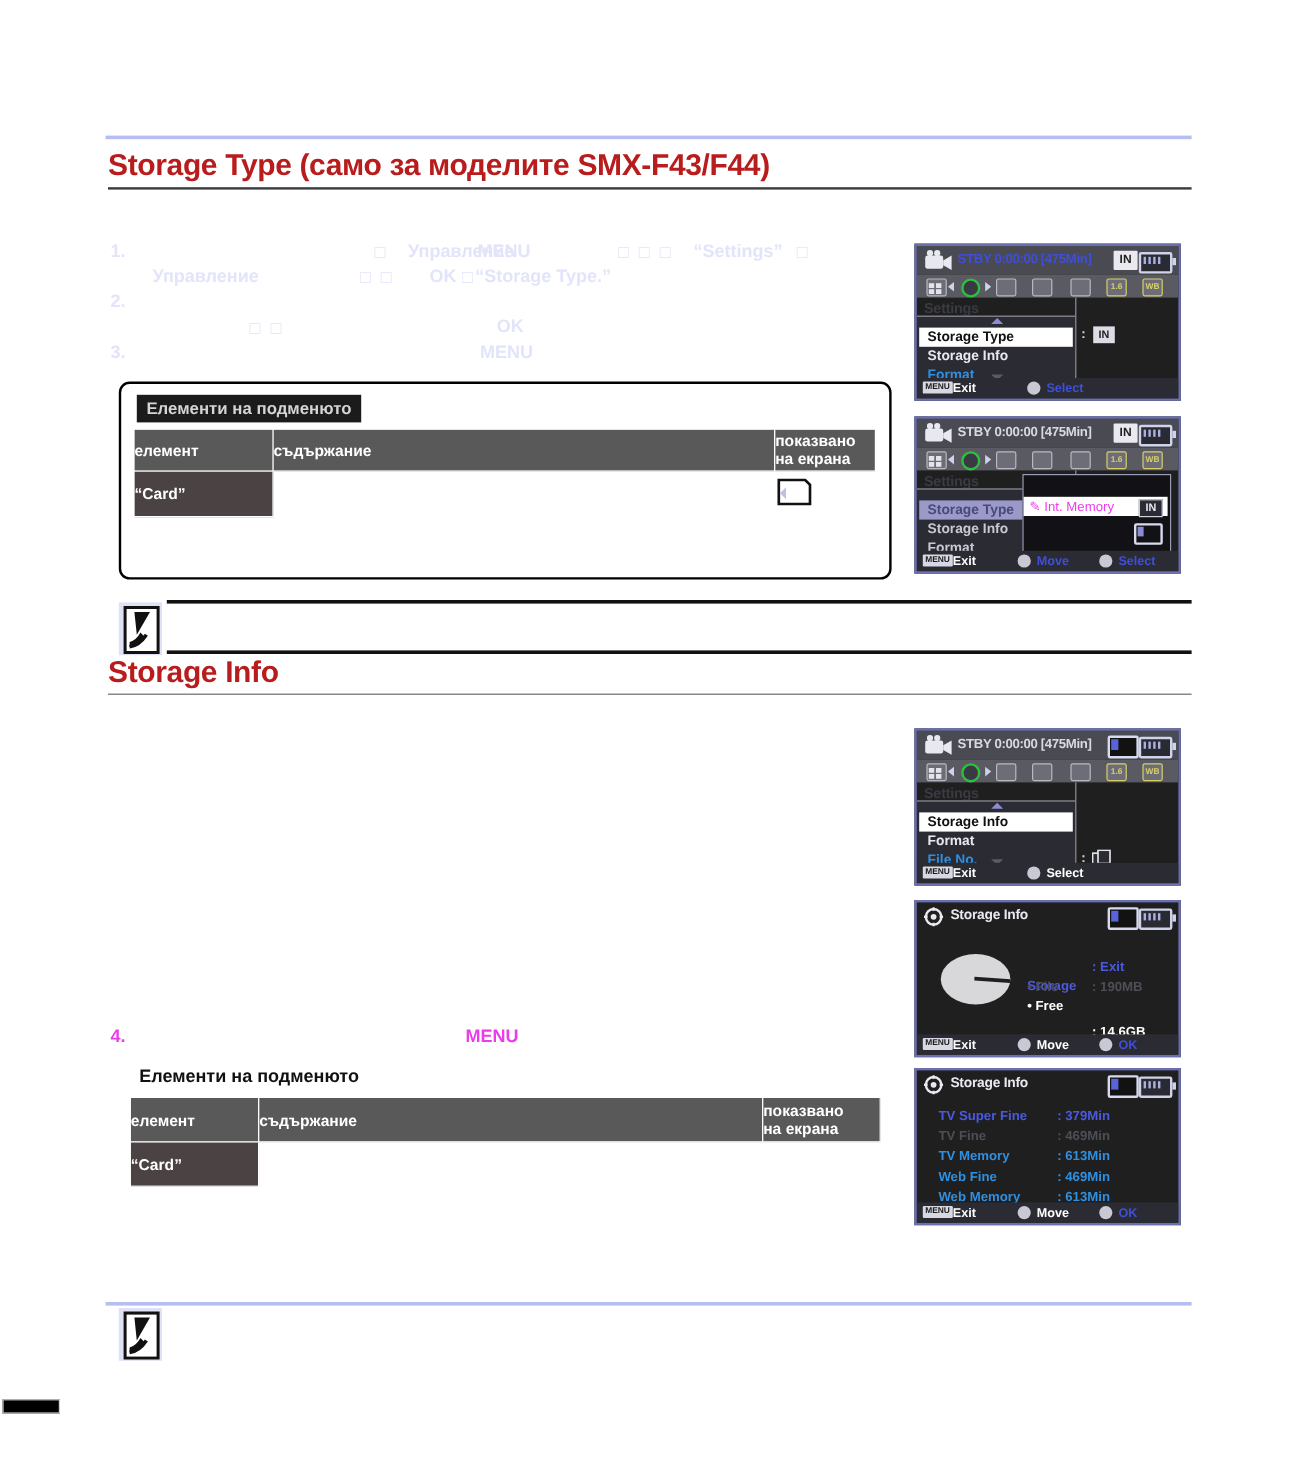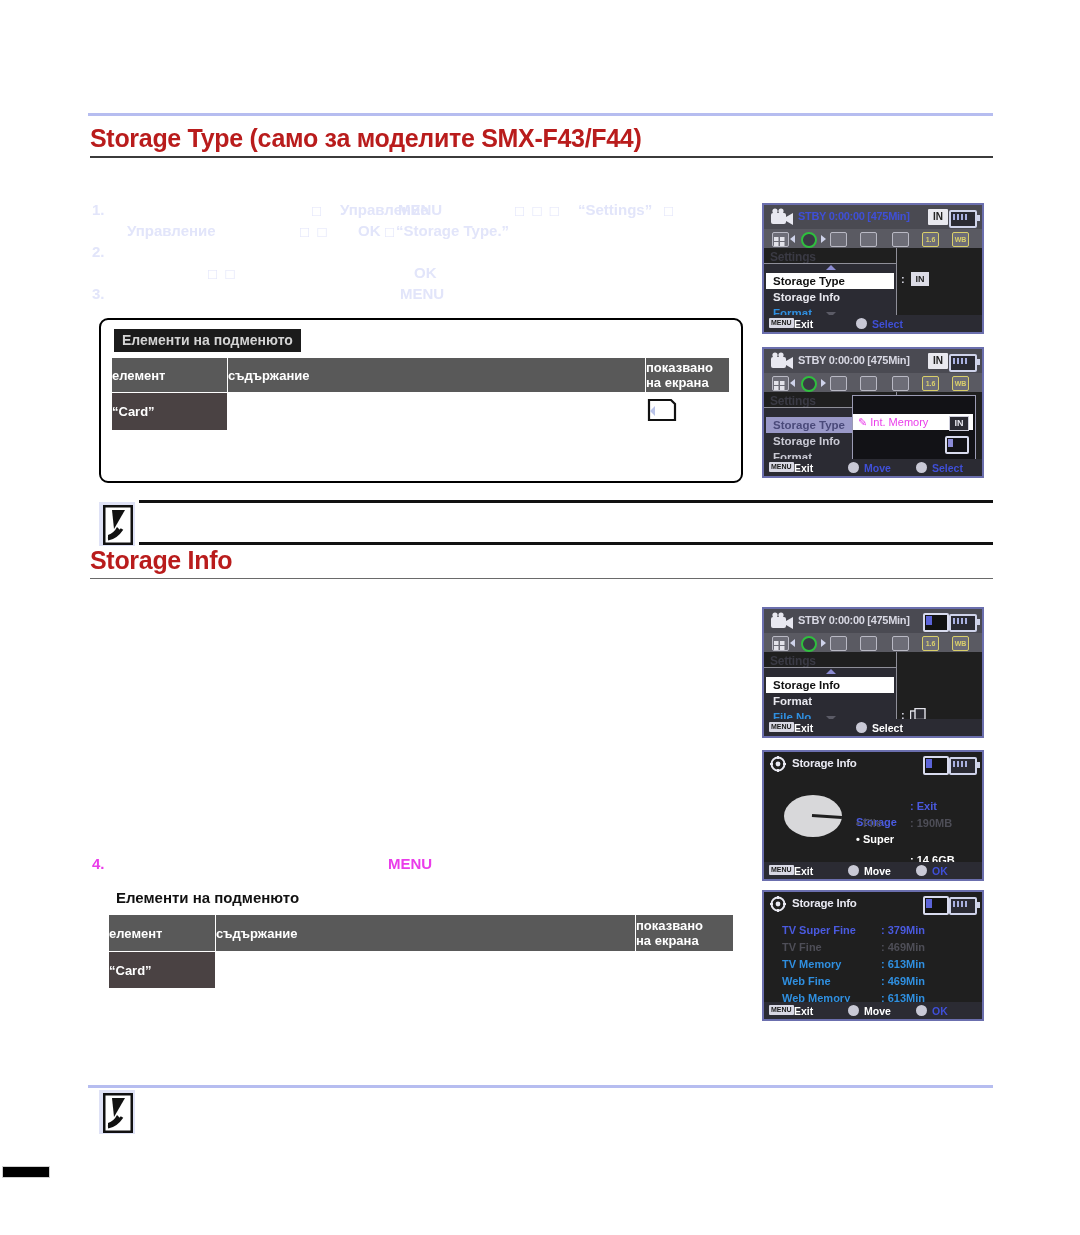--- a/index.html
+++ b/index.html
@@ -468,21 +468,21 @@
     <span>•</span>
     <span>File</span>
   </div>
   <div class="infoline il-dim" style="left:146px;top:65px;">
     <span>:</span>
     <span>190MB</span>
   </div>
 
   <div class="infoline il-w" style="left:92px;top:81px;">
     <span>•</span>
-    <span>Super</span>
+    <span>Free</span>
   </div>
   <div class="infoline il-w" style="left:146px;top:81px;margin-top:21px;">
     <span>:</span>
     <span>14.6GB</span>
   </div>
 
   <div class="bottombar"></div>
   <div class="bkey" style="left:5px;bottom:4px;">MENU</div>
   <div class="blab" style="left:30px;bottom:2px;">Exit</div>
   <div class="bdot" style="left:84px;bottom:3px;"></div>

